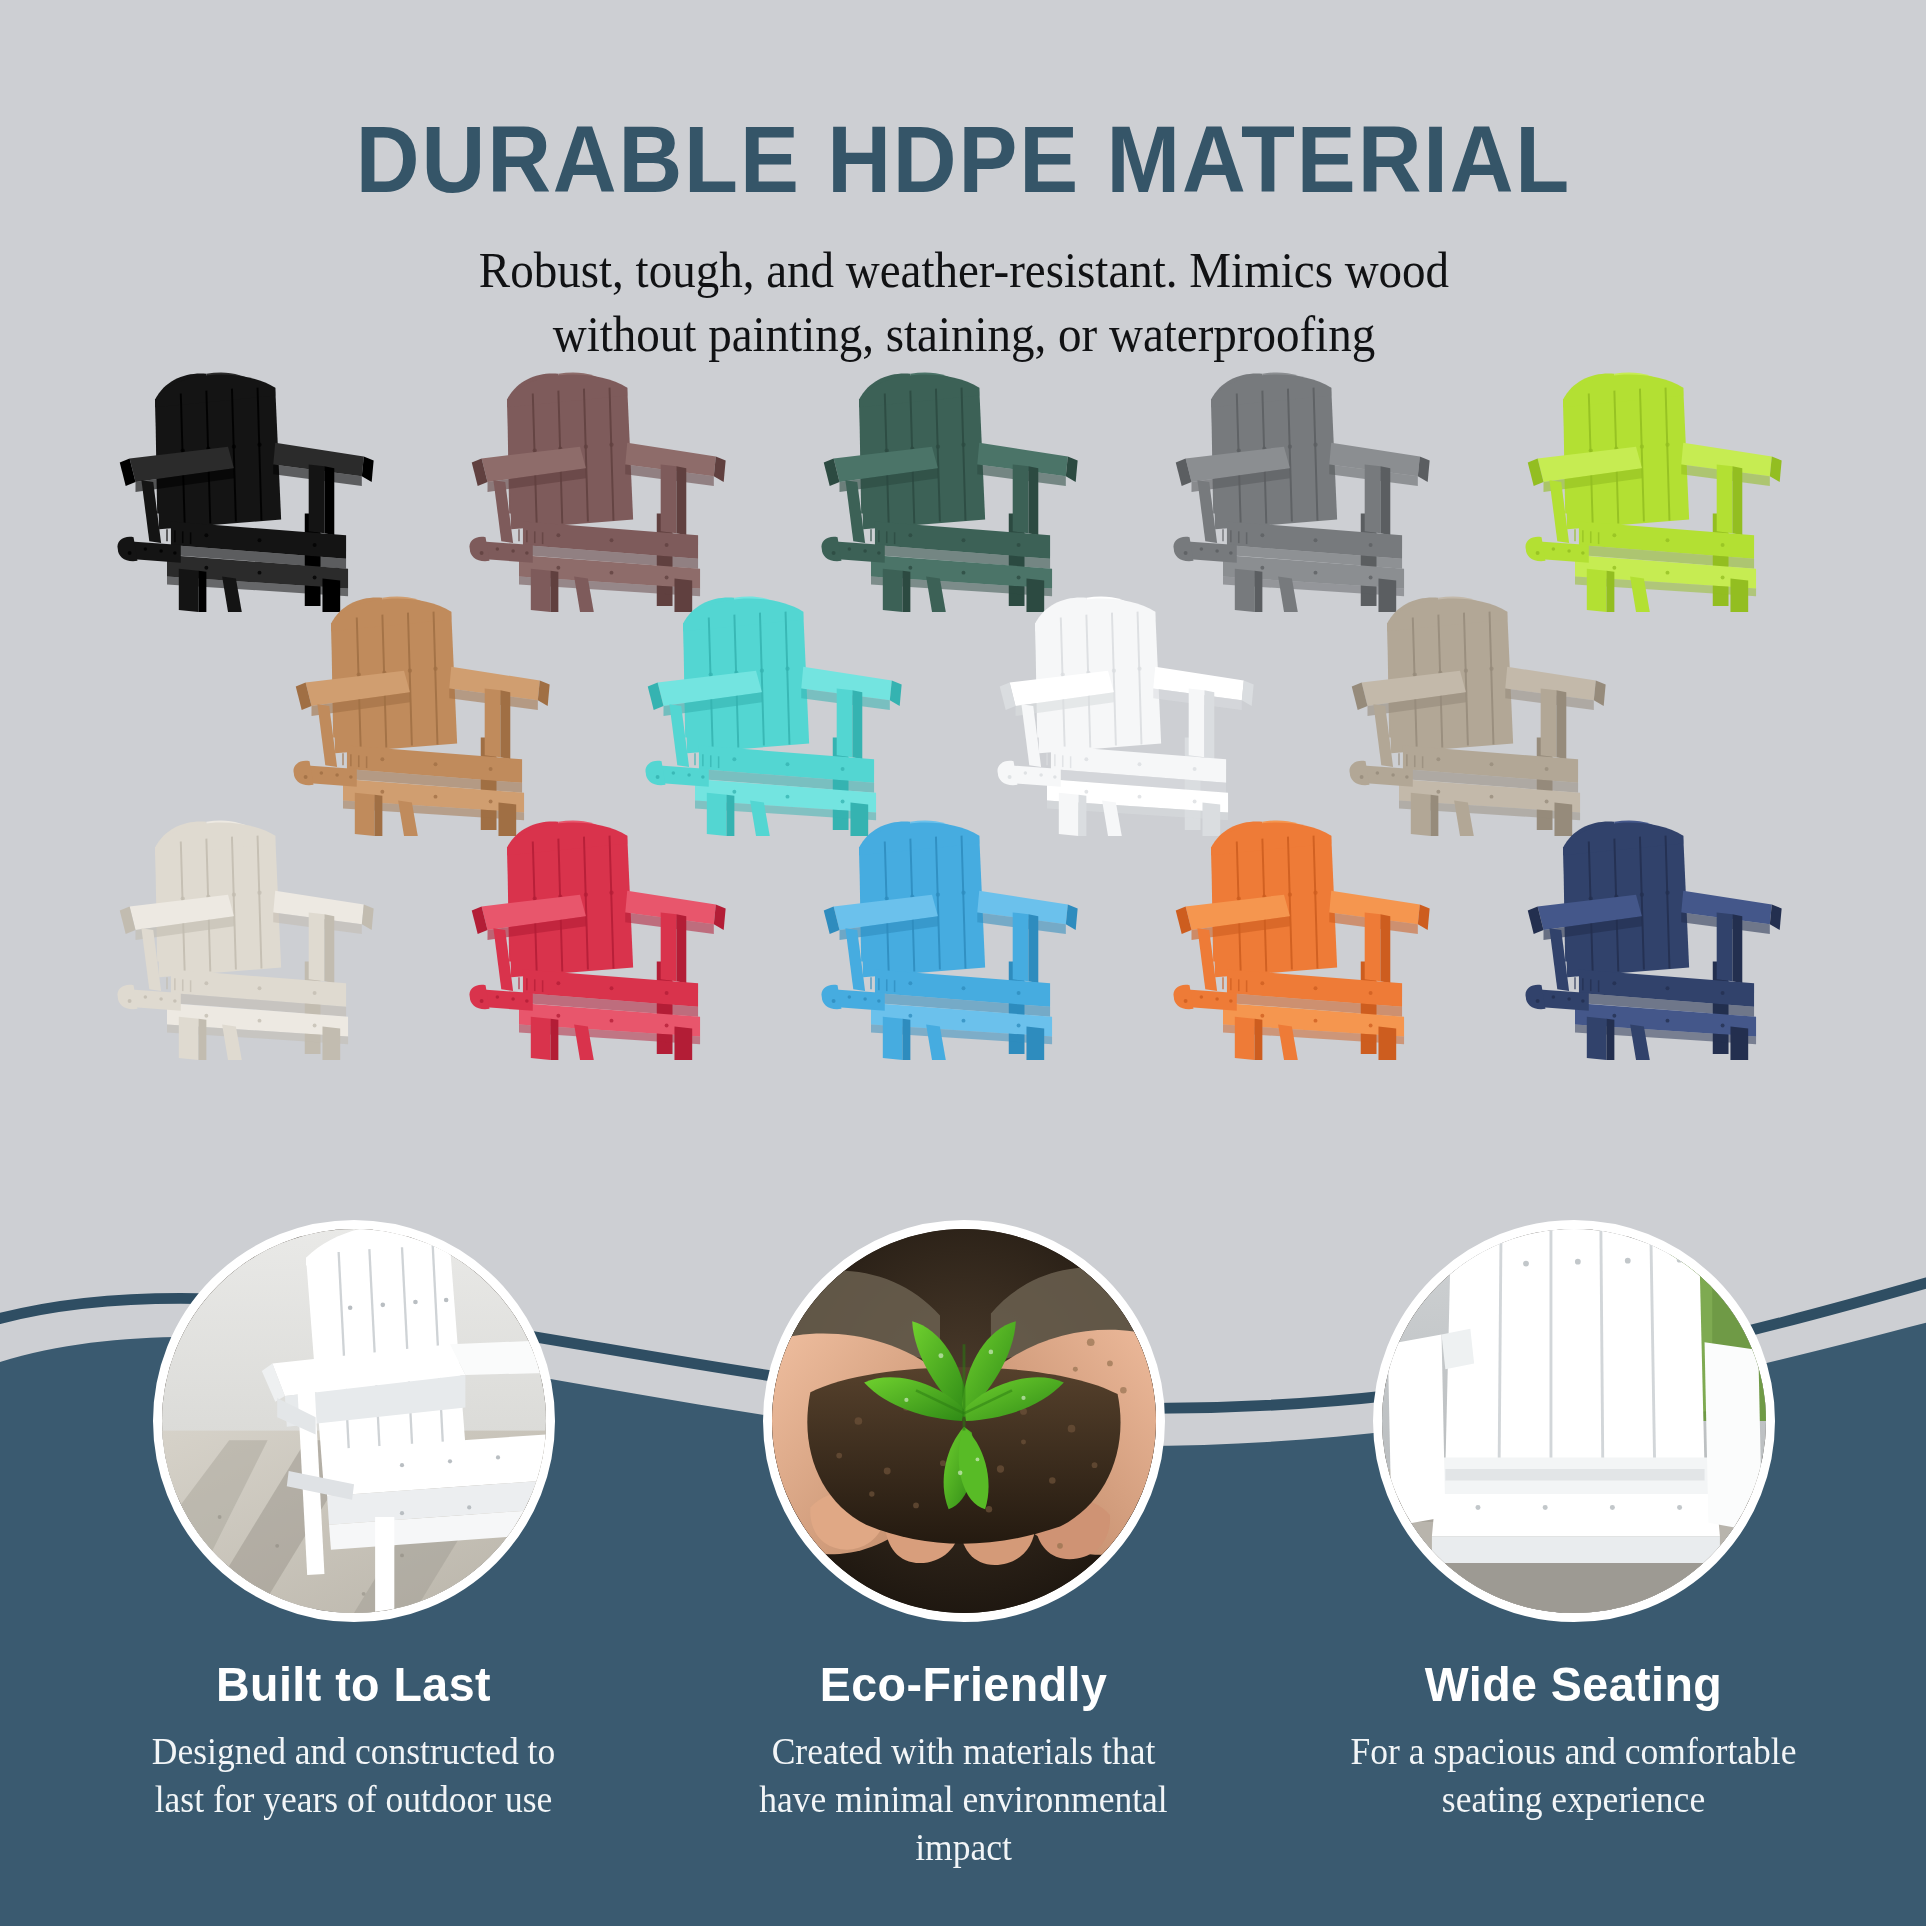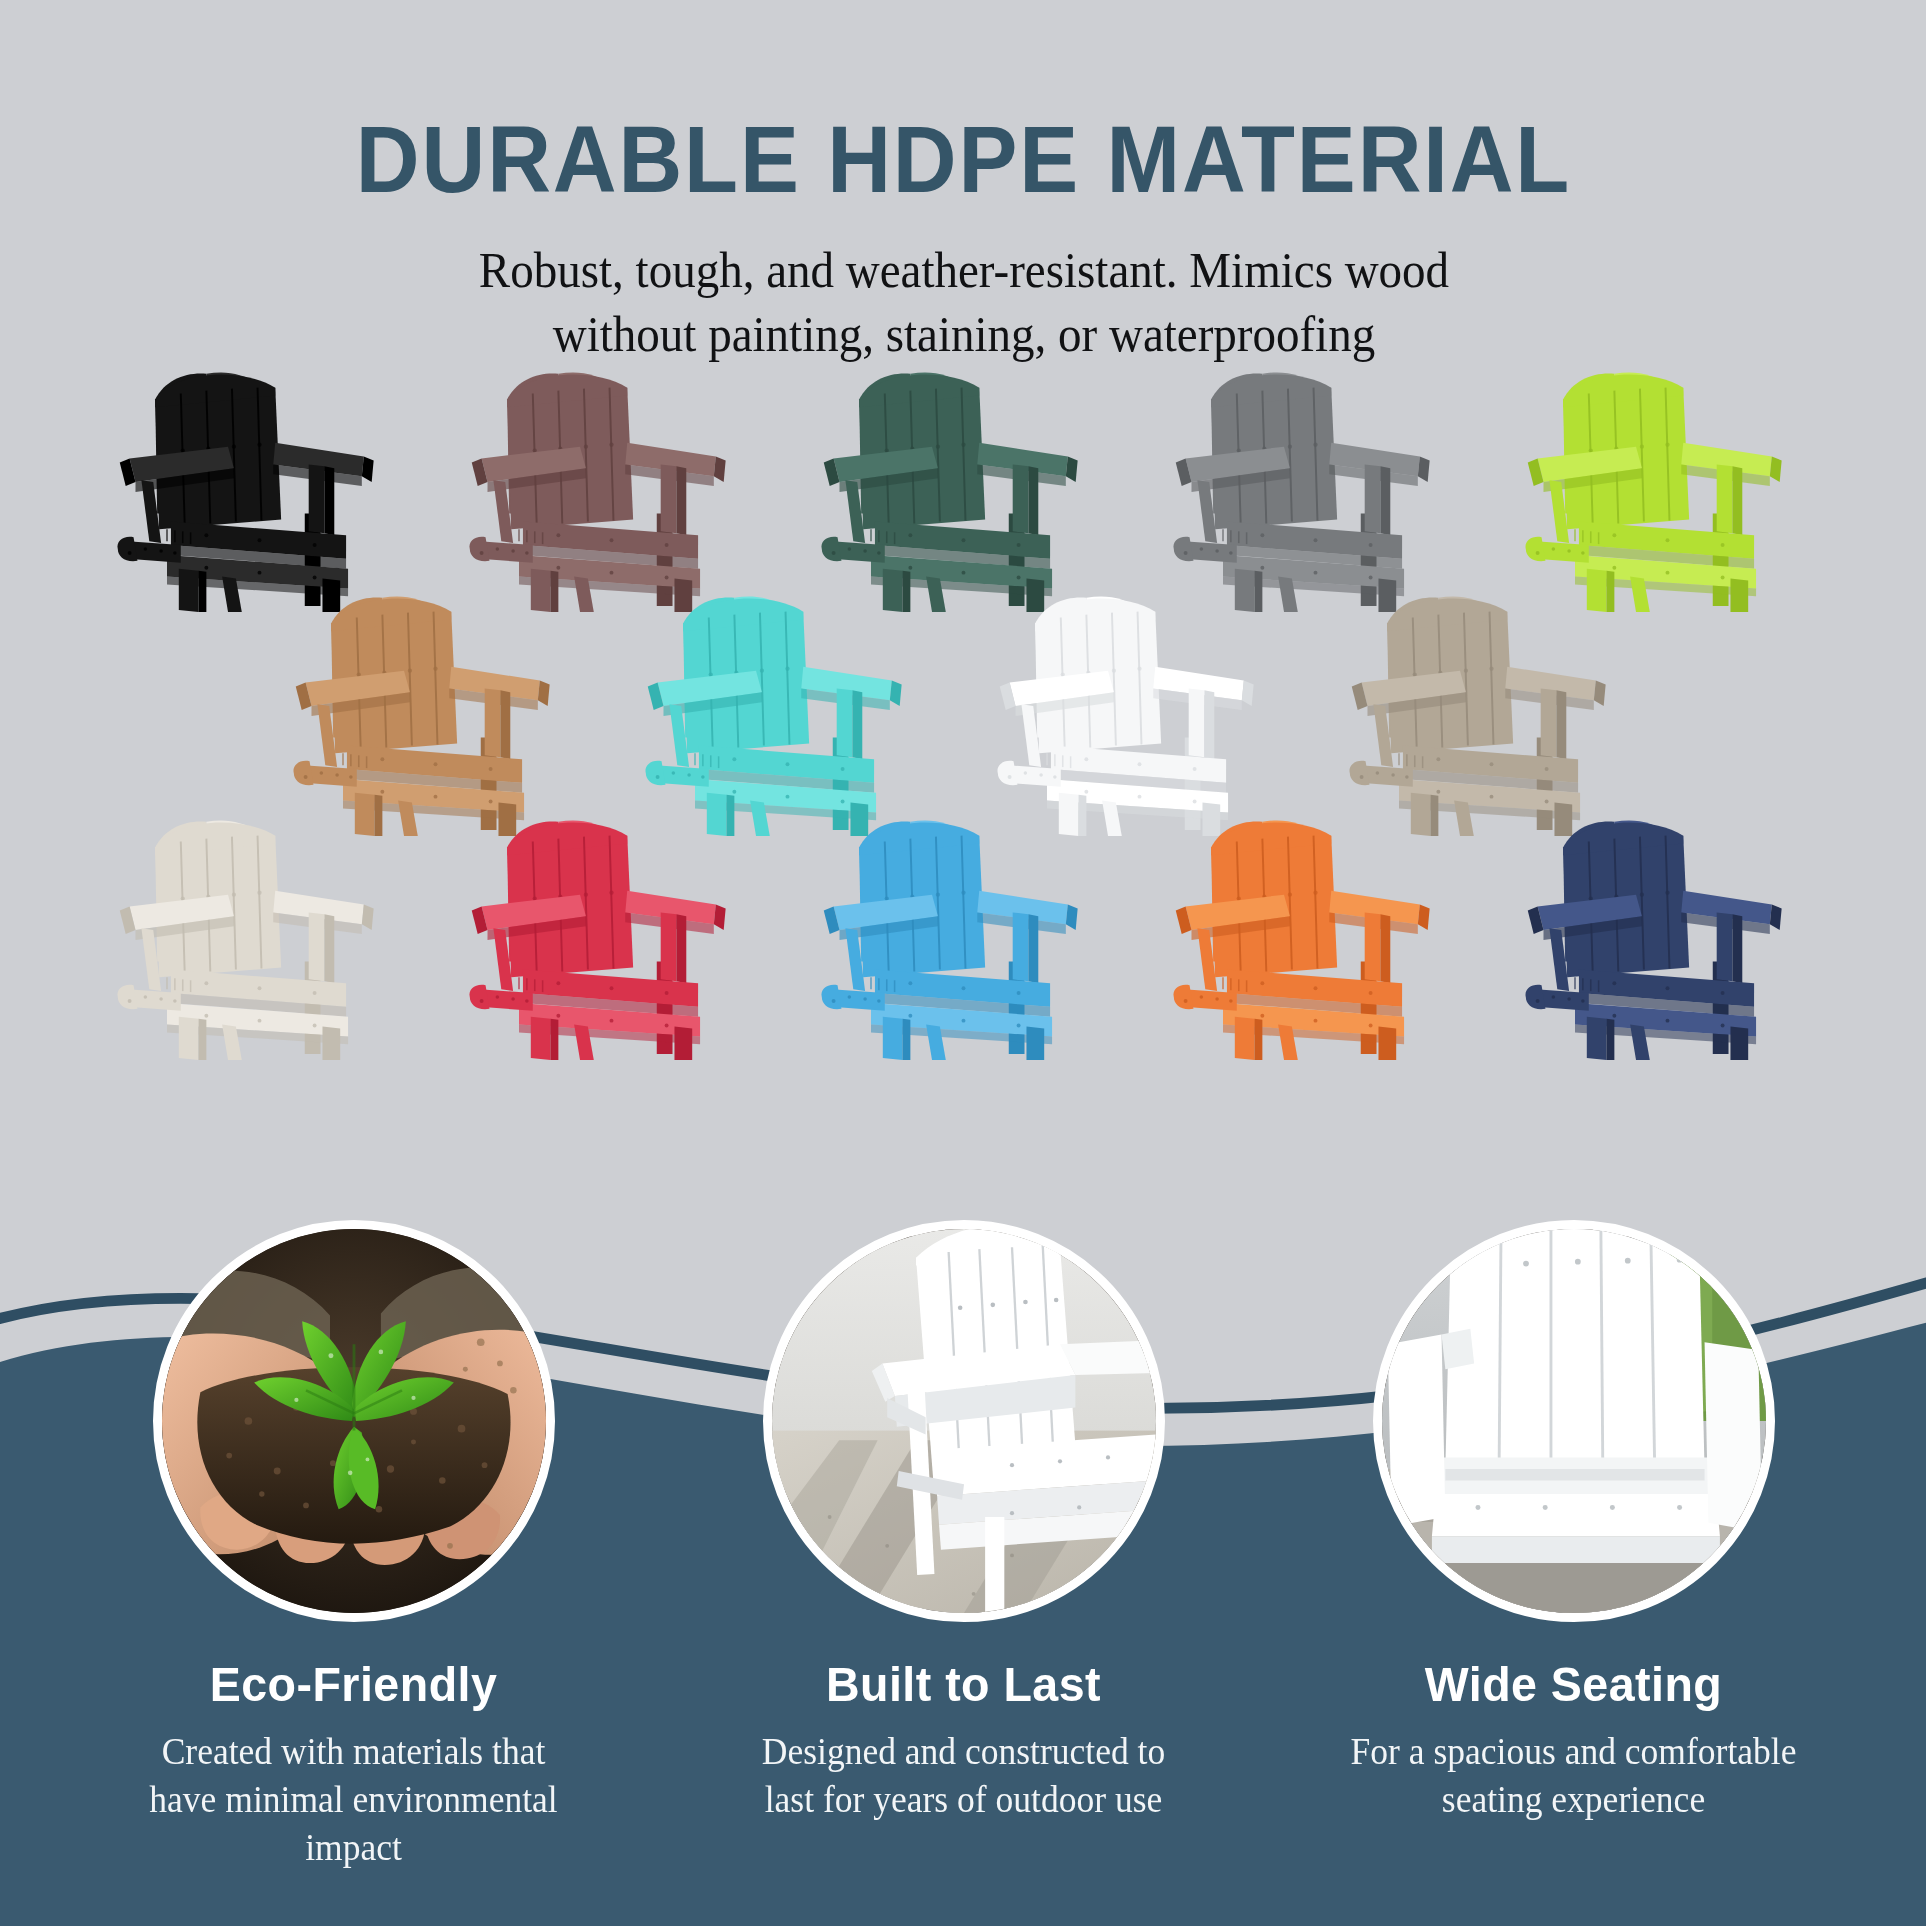--- a/index.html
+++ b/index.html
@@ -1133,20 +1133,90 @@
 
   <div class="bottom-panel">
     <svg viewBox="0 0 1946 666" preserveAspectRatio="none">
       <path id="waveFill" d="M0,96 C260,16 620,150 1000,176 C1380,202 1700,120 1946,56 L1946,666 L0,666 Z" fill="#3A5A70"></path>
       <path id="waveLine" d="M0,52 C270,-18 640,112 1020,138 C1400,164 1716,82 1946,16" fill="none" stroke-width="11" stroke-linecap="round" stroke="#2F4E63"></path>
     </svg>
   </div>
 
   <div class="features">
     <div class="feat-row">
+
+      <div class="feature">
+        <div class="circle">
+          <svg viewBox="0 0 400 400" preserveAspectRatio="xMidYMid slice">
+            <defs>
+              <linearGradient id="wallG" x1="0" y1="0" x2="0" y2="1">
+                <stop offset="0%" stop-color="#e9e9e7"></stop>
+                  <stop offset="100%" stop-color="#cfcfcb"></stop>
+              </linearGradient>
+              <linearGradient id="tileG" x1="0" y1="0" x2="1" y2="1">
+                <stop offset="0%" stop-color="#d6d2c9"></stop>
+                  <stop offset="100%" stop-color="#b9b4a9"></stop>
+              </linearGradient>
+            </defs>
+            <rect width="400" height="400" fill="url(#wallG)"></rect>
+            <rect y="210" width="400" height="190" fill="url(#tileG)"></rect>
+            <g opacity="0.55">
+              <path d="M40,400 L150,220 L210,220 L100,400 Z" fill="#9e9a90"></path>
+              <path d="M200,400 L310,220 L372,220 L262,400 Z" fill="#a5a197"></path>
+              <path d="M-20,340 L70,220 L110,220 L20,400 L-20,400 Z" fill="#adaa9f"></path>
+              <path d="M320,400 L400,270 L400,400 Z" fill="#a09c92"></path>
+            </g>
+            <g fill="#7e7a70" opacity="0.4">
+              <circle cx="60" cy="300" r="2"></circle>
+                <circle cx="120" cy="330" r="2"></circle>
+                <circle cx="180" cy="290" r="2"></circle>
+              <circle cx="250" cy="340" r="2"></circle>
+                <circle cx="320" cy="300" r="2"></circle>
+                <circle cx="90" cy="370" r="2"></circle>
+              <circle cx="210" cy="380" r="2"></circle>
+                <circle cx="350" cy="360" r="2"></circle>
+            </g>
+
+            <g>
+              <path d="M150,30 L300,18 L318,250 L168,262 Z" fill="#ffffff"></path>
+              <path d="M150,30 C190,-10 270,-16 300,18 L300,26 L150,38 Z" fill="#ffffff"></path>
+              <g stroke="#cfd3d6" stroke-width="2.4">
+                <line x1="184" y1="24" x2="196" y2="258"></line>
+                <line x1="216" y1="21" x2="228" y2="256"></line>
+                <line x1="250" y1="19" x2="262" y2="254"></line>
+                <line x1="282" y1="17" x2="294" y2="252"></line>
+              </g>
+              <path d="M115,140 L300,120 L316,152 L128,174 Z" fill="#ffffff"></path>
+              <path d="M115,140 L128,174 L118,180 L104,148 Z" fill="#eef0f1"></path>
+              <path d="M300,120 L400,116 L400,150 L316,152 Z" fill="#fafbfb"></path>
+              <path d="M128,174 L316,152 L316,186 L130,206 Z" fill="#e7eaec"></path>
+              <path d="M170,230 L400,214 L400,262 L172,278 Z" fill="#ffffff"></path>
+              <path d="M172,278 L400,262 L400,292 L174,308 Z" fill="#eceef0"></path>
+              <path d="M174,308 L400,292 L400,318 L176,334 Z" fill="#f6f7f8"></path>
+              <rect x="146" y="160" width="18" height="200" fill="#ffffff" transform="rotate(-3 155 260)"></rect>
+              <rect x="222" y="300" width="20" height="100" fill="#ffffff"></rect>
+              <path d="M120,176 L160,196 L160,214 L120,196 Z" fill="#e3e6e8"></path>
+              <path d="M132,252 L200,266 L198,282 L130,268 Z" fill="#dfe2e5"></path>
+              <g fill="#b9bec2">
+                <circle cx="196" cy="82" r="2.4"></circle>
+                  <circle cx="230" cy="79" r="2.4"></circle>
+                <circle cx="264" cy="76" r="2.4"></circle>
+                  <circle cx="296" cy="74" r="2.4"></circle>
+                <circle cx="250" cy="246" r="2.2"></circle>
+                  <circle cx="300" cy="242" r="2.2"></circle>
+                <circle cx="350" cy="238" r="2.2"></circle>
+                  <circle cx="250" cy="296" r="2.2"></circle>
+                <circle cx="320" cy="290" r="2.2"></circle>
+              </g>
+            </g>
+          </svg>
+        </div>
+        <div class="feat-title">Built to Last</div>
+        <div class="feat-desc">Designed and constructed to last for years of outdoor use</div>
+      </div>
 
       <div class="feature">
         <div class="circle">
           <svg viewBox="0 0 400 400" preserveAspectRatio="xMidYMid slice">
             <defs>
               <radialGradient id="ecoBg" cx="50%" cy="40%" r="75%">
                 <stop offset="0%" stop-color="#4a3a2a"></stop>
                 <stop offset="100%" stop-color="#140f0a"></stop>
               </radialGradient>
               <linearGradient id="skinL" x1="0" y1="0" x2="1" y2="1">
@@ -1220,90 +1290,20 @@
           </svg>
         </div>
         <div class="feat-title">Eco-Friendly</div>
         <div class="feat-desc">Created with materials that have minimal environmental impact</div>
       </div>
 
       <div class="feature">
         <div class="circle">
           <svg viewBox="0 0 400 400" preserveAspectRatio="xMidYMid slice">
             <defs>
-              <linearGradient id="wallG" x1="0" y1="0" x2="0" y2="1">
-                <stop offset="0%" stop-color="#e9e9e7"></stop>
-                  <stop offset="100%" stop-color="#cfcfcb"></stop>
-              </linearGradient>
-              <linearGradient id="tileG" x1="0" y1="0" x2="1" y2="1">
-                <stop offset="0%" stop-color="#d6d2c9"></stop>
-                  <stop offset="100%" stop-color="#b9b4a9"></stop>
-              </linearGradient>
-            </defs>
-            <rect width="400" height="400" fill="url(#wallG)"></rect>
-            <rect y="210" width="400" height="190" fill="url(#tileG)"></rect>
-            <g opacity="0.55">
-              <path d="M40,400 L150,220 L210,220 L100,400 Z" fill="#9e9a90"></path>
-              <path d="M200,400 L310,220 L372,220 L262,400 Z" fill="#a5a197"></path>
-              <path d="M-20,340 L70,220 L110,220 L20,400 L-20,400 Z" fill="#adaa9f"></path>
-              <path d="M320,400 L400,270 L400,400 Z" fill="#a09c92"></path>
-            </g>
-            <g fill="#7e7a70" opacity="0.4">
-              <circle cx="60" cy="300" r="2"></circle>
-                <circle cx="120" cy="330" r="2"></circle>
-                <circle cx="180" cy="290" r="2"></circle>
-              <circle cx="250" cy="340" r="2"></circle>
-                <circle cx="320" cy="300" r="2"></circle>
-                <circle cx="90" cy="370" r="2"></circle>
-              <circle cx="210" cy="380" r="2"></circle>
-                <circle cx="350" cy="360" r="2"></circle>
-            </g>
-
-            <g>
-              <path d="M150,30 L300,18 L318,250 L168,262 Z" fill="#ffffff"></path>
-              <path d="M150,30 C190,-10 270,-16 300,18 L300,26 L150,38 Z" fill="#ffffff"></path>
-              <g stroke="#cfd3d6" stroke-width="2.4">
-                <line x1="184" y1="24" x2="196" y2="258"></line>
-                <line x1="216" y1="21" x2="228" y2="256"></line>
-                <line x1="250" y1="19" x2="262" y2="254"></line>
-                <line x1="282" y1="17" x2="294" y2="252"></line>
-              </g>
-              <path d="M115,140 L300,120 L316,152 L128,174 Z" fill="#ffffff"></path>
-              <path d="M115,140 L128,174 L118,180 L104,148 Z" fill="#eef0f1"></path>
-              <path d="M300,120 L400,116 L400,150 L316,152 Z" fill="#fafbfb"></path>
-              <path d="M128,174 L316,152 L316,186 L130,206 Z" fill="#e7eaec"></path>
-              <path d="M170,230 L400,214 L400,262 L172,278 Z" fill="#ffffff"></path>
-              <path d="M172,278 L400,262 L400,292 L174,308 Z" fill="#eceef0"></path>
-              <path d="M174,308 L400,292 L400,318 L176,334 Z" fill="#f6f7f8"></path>
-              <rect x="146" y="160" width="18" height="200" fill="#ffffff" transform="rotate(-3 155 260)"></rect>
-              <rect x="222" y="300" width="20" height="100" fill="#ffffff"></rect>
-              <path d="M120,176 L160,196 L160,214 L120,196 Z" fill="#e3e6e8"></path>
-              <path d="M132,252 L200,266 L198,282 L130,268 Z" fill="#dfe2e5"></path>
-              <g fill="#b9bec2">
-                <circle cx="196" cy="82" r="2.4"></circle>
-                  <circle cx="230" cy="79" r="2.4"></circle>
-                <circle cx="264" cy="76" r="2.4"></circle>
-                  <circle cx="296" cy="74" r="2.4"></circle>
-                <circle cx="250" cy="246" r="2.2"></circle>
-                  <circle cx="300" cy="242" r="2.2"></circle>
-                <circle cx="350" cy="238" r="2.2"></circle>
-                  <circle cx="250" cy="296" r="2.2"></circle>
-                <circle cx="320" cy="290" r="2.2"></circle>
-              </g>
-            </g>
-          </svg>
-        </div>
-        <div class="feat-title">Built to Last</div>
-        <div class="feat-desc">Designed and constructed to last for years of outdoor use</div>
-      </div>
-
-      <div class="feature">
-        <div class="circle">
-          <svg viewBox="0 0 400 400" preserveAspectRatio="xMidYMid slice">
-            <defs>
               <linearGradient id="outBg" x1="0" y1="0" x2="0" y2="1">
                 <stop offset="0%" stop-color="#cfd2d4"></stop>
                   <stop offset="100%" stop-color="#aeb2b4"></stop>
               </linearGradient>
             </defs>
             <rect width="400" height="400" fill="url(#outBg)"></rect>
             <rect x="300" y="0" width="100" height="200" fill="#6f9a46"></rect>
             <rect x="318" y="0" width="26" height="190" fill="#85b055" opacity="0.7"></rect>
             <rect x="0" y="250" width="400" height="150" fill="#b8b4ac"></rect>
             <g opacity="0.4" fill="#8e8a82">

